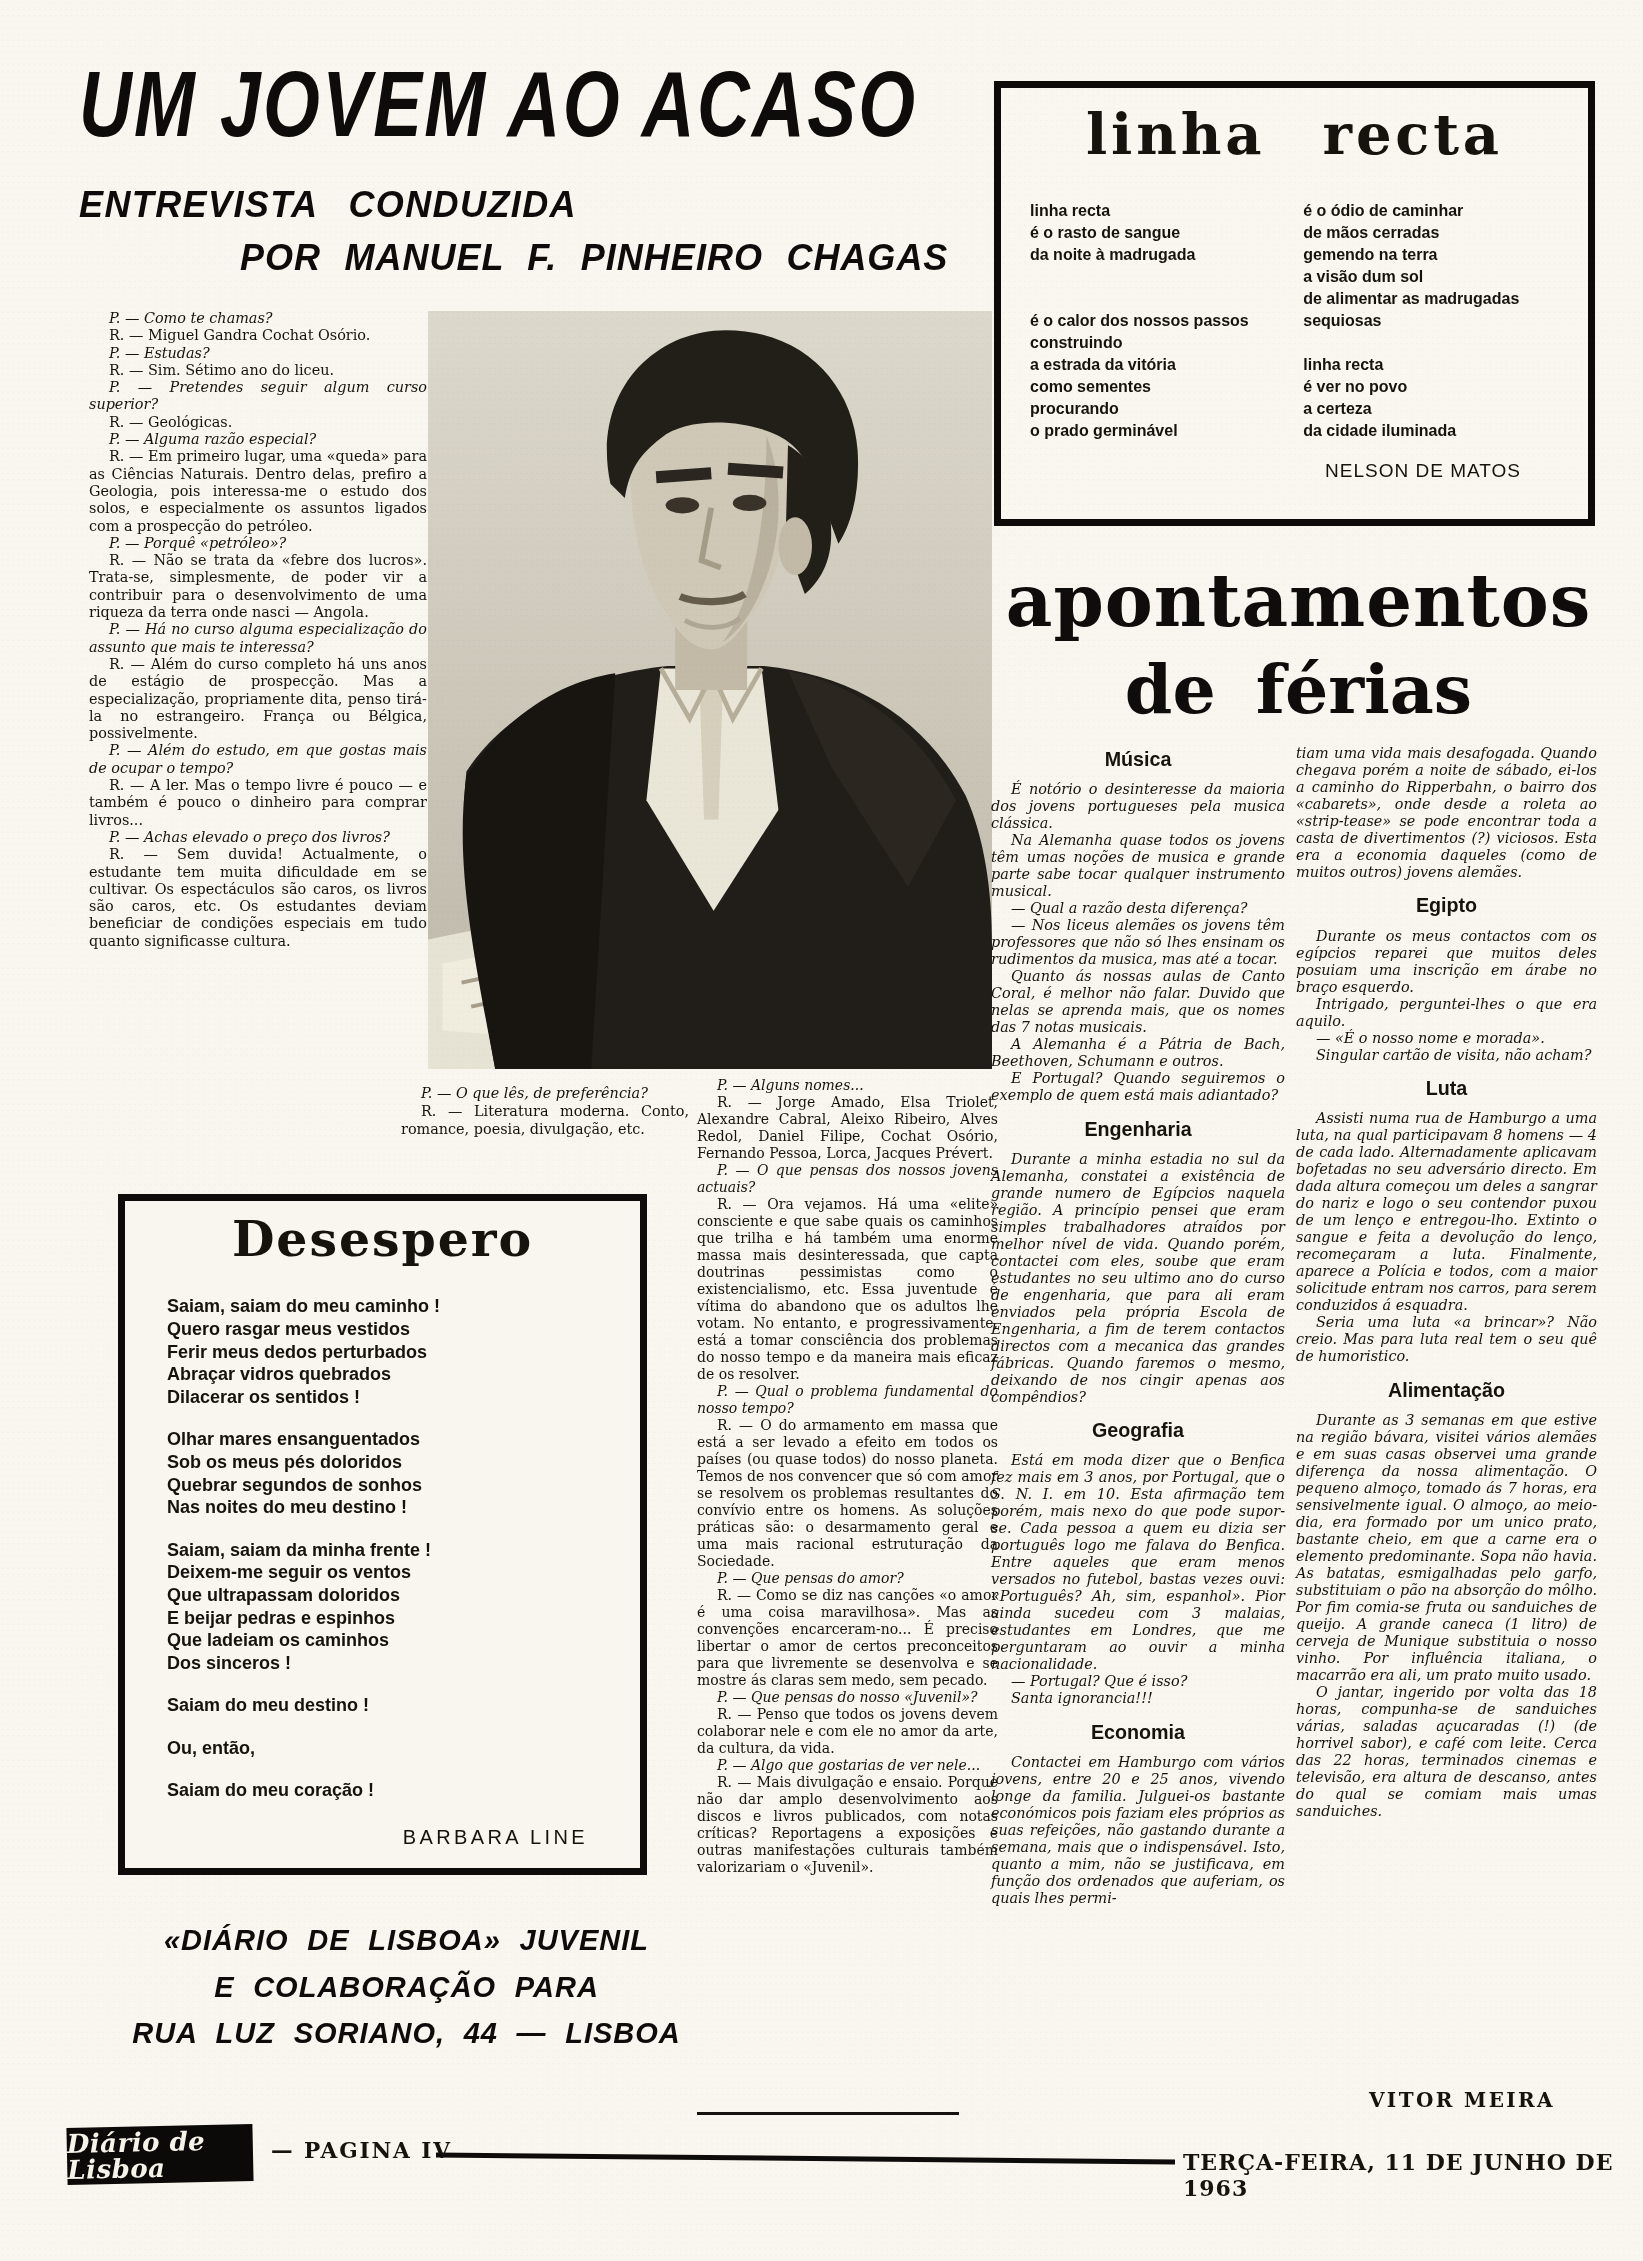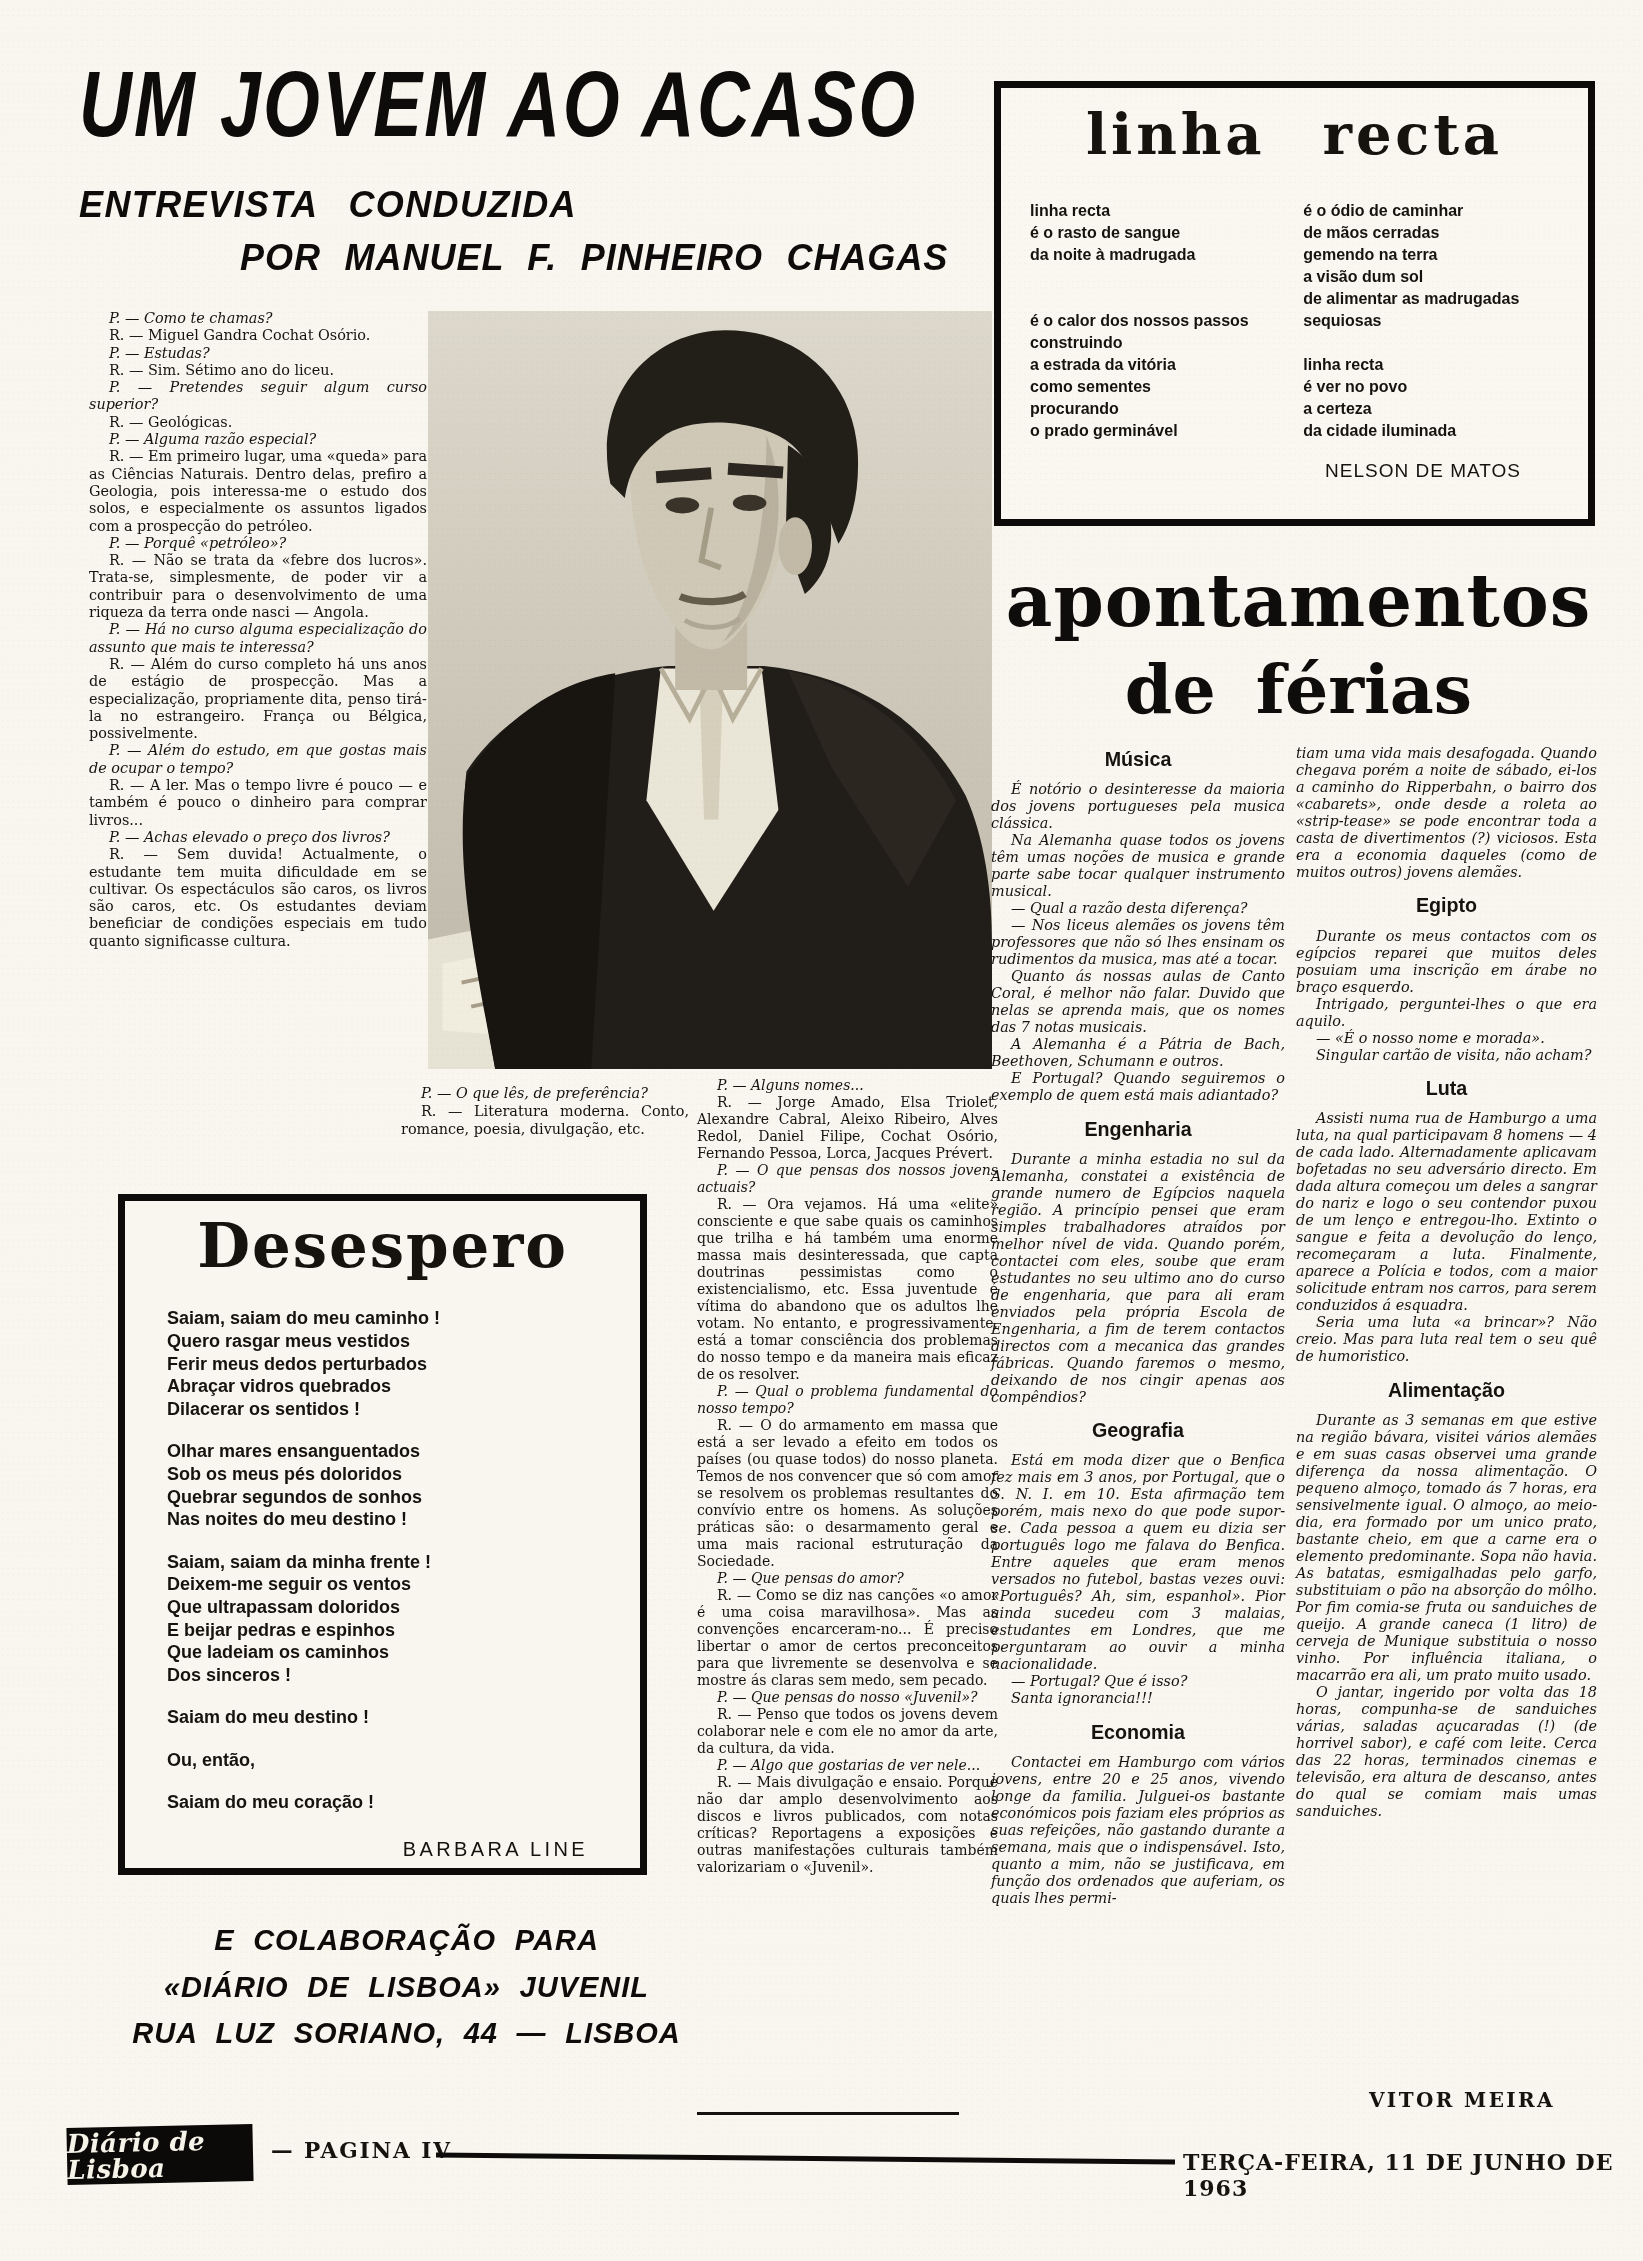--- a/index.html
+++ b/index.html
@@ -55,21 +55,21 @@
   .sec-heading{font:bold 19.7px/1 "Liberation Sans",sans-serif;font-style:normal;text-align:center;
     margin:15.4px 0 11.5px;text-indent:0;}
   .col .sec-heading:first-child{margin-top:0;}
   .apont-author{position:absolute;left:1296px;top:2088px;width:288px;text-align:right;padding-right:29px;
     font-family:"DejaVu Serif",serif;font-weight:bold;font-size:20px;letter-spacing:2.4px;box-sizing:border-box;}
 
   
   .desespero-box{position:absolute;left:118px;top:1194px;width:529px;height:681px;
     border:7.7px solid #0d0c0a;box-sizing:border-box;background:#f8f6ee;z-index:3;}
   .des-title{margin:14.4px 0 0;text-align:center;font-family:"DejaVu Serif",serif;font-weight:bold;
-    font-size:61px;line-height:1;letter-spacing:1.9px;}
+    font-size:49px;line-height:1;letter-spacing:1.9px;}
   .des-poem{margin:31px 0 0 42px;font:bold 18px/22.6px "Liberation Sans",sans-serif;}
   .des-line{white-space:nowrap;}
   .des-line.gap{height:20px;}
   .des-author{margin:25px 52px 0 0;text-align:right;
     font:400 20px/1 "Liberation Sans",sans-serif;letter-spacing:3.4px;}
 
   
   .correspond{position:absolute;left:121px;top:1909px;width:571px;text-align:center;z-index:2;}
   .corr-line{margin-top:17.3px;white-space:nowrap;
     font:italic 900 29px/1 "Liberation Sans",sans-serif;letter-spacing:1px;word-spacing:9.6px;color:#0d0c0a;}
@@ -272,22 +272,22 @@
         <div class="des-line">Saiam do meu destino !</div>
         <div class="des-line gap"></div>
         <div class="des-line">Ou, então,</div>
         <div class="des-line gap"></div>
         <div class="des-line">Saiam do meu coração !</div>
       </div>
     <div class="des-author">BARBARA LINE</div>
   </aside>
 
   <div class="correspond">
+      <div class="corr-line">«DIÁRIO DE LISBOA» JUVENIL</div>
       <div class="corr-line">E COLABORAÇÃO PARA</div>
-      <div class="corr-line">«DIÁRIO DE LISBOA» JUVENIL</div>
       <div class="corr-line">RUA LUZ SORIANO, 44 — LISBOA</div>
     </div>
 
   <div class="divider-rule"></div>
   <footer>
     <div class="logo-box">
       <span>Diário de Lisboa</span>
     </div>
     <div class="page-label">— PAGINA IV</div>
     <div class="footer-rule"></div>

